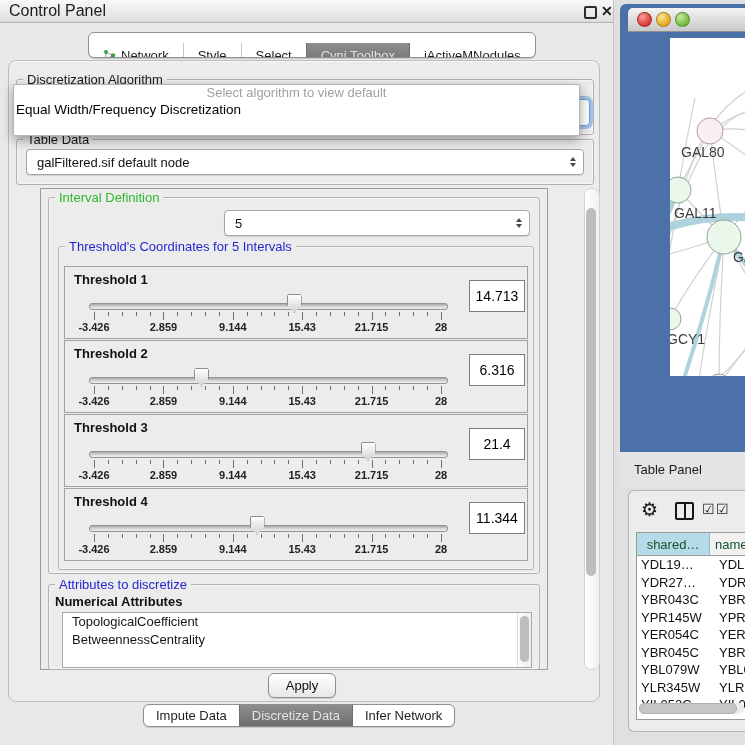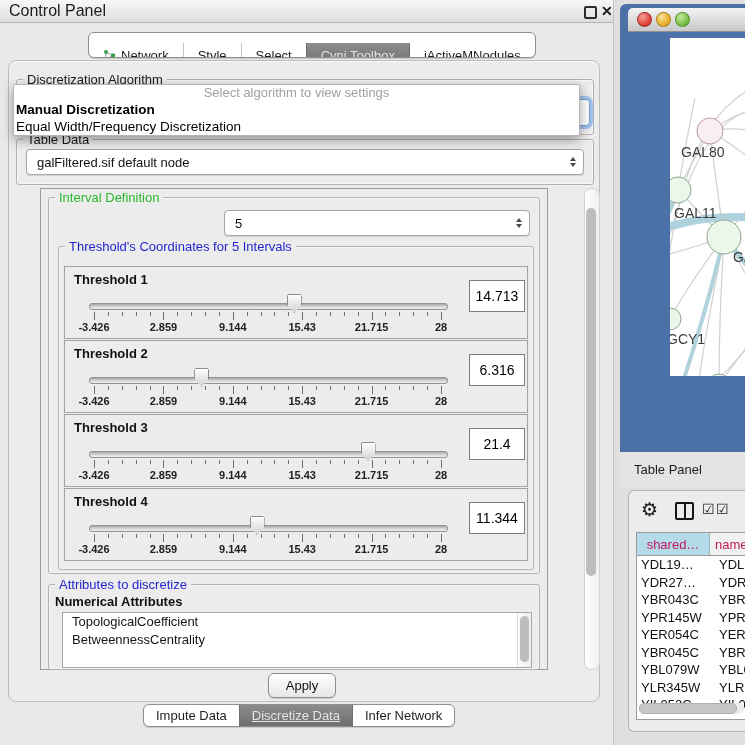--- a/index.html
+++ b/index.html
@@ -13,21 +13,21 @@
   .titlebar{left:0;top:0;width:613px;height:22px;background:linear-gradient(#f8f8f8,#dedede);border-bottom:1px solid #b3b3b3;}
   .title-text{left:9px;top:0;line-height:22px;font-size:16px;color:#1c1c1c;}
   .float-icon{left:584px;top:6px;width:9px;height:9px;border:2px solid #2b2b2b;border-radius:2px;}
   .close-icon{left:601px;top:2px;font-size:14px;font-weight:bold;color:#1c1c1c;line-height:18px;}
 
   
   .segbar{display:inline-flex;background:#fff;border:1px solid #8f8f8f;border-radius:6px;overflow:hidden;
           box-shadow:0 1px 1px rgba(0,0,0,.15);}
   .seg{display:flex;align-items:center;gap:5px;padding:0 14px;font-size:13px;color:#1d1d1d;cursor:default;white-space:nowrap;}
   .seg + .seg{border-left:1px solid #c6c6c6;}
-  .seg.sel{background:linear-gradient(#8d8d8d,#6e6e6e);color:#e3e3e3;border-left-color:#6e6e6e;text-decoration:underline;}
+  .seg.sel{background:linear-gradient(#8d8d8d,#6e6e6e);color:#e3e3e3;border-left-color:#6e6e6e;}
   .seg.sel + .seg{border-left-color:#6e6e6e;}
   #top-tabs{left:88px;top:32px;height:24px;}
   #top-tabs .seg{height:24px;margin-top:10px;}
   #bottom-tabs{left:143px;top:704px;height:21px;}
   #bottom-tabs .seg{height:21px;padding:0 12px;}
 
   .net-tab-icon{display:inline-block;width:13px;height:13px;}
 
   
   .outer-panel{left:8px;top:60px;width:590px;height:640px;background:#ececec;border:1px solid #bdbdbd;border-radius:8px;
@@ -109,21 +109,21 @@
   
   .tp-label-bar{left:620px;top:452px;width:125px;height:36px;background:#e4e4e4;}
   .tp-label-text{left:14px;top:0;line-height:36px;font-size:13px;color:#1c1c1c;}
   .table-window{left:628px;top:490px;width:117px;height:240px;background:#ececec;border:1px solid #b5b5b5;border-right:none;border-radius:6px 0 0 6px;}
   .gear-icon{position:absolute;left:12px;top:8px;font-size:19px;color:#161616;line-height:22px;}
   .col-icon{position:absolute;left:46px;top:11px;width:15px;height:14px;border:2px solid #161616;border-radius:2px;}
   .col-icon::after{content:"";position:absolute;left:50%;top:0;width:2px;height:100%;background:#161616;transform:translateX(-50%);}
   .cb-icon{position:absolute;top:8px;font-size:14px;color:#222;line-height:20px;}
   .cb1{left:73px;} .cb2{left:87px;}
   .tp-table{position:absolute;left:7px;top:41px;width:109px;height:186px;background:#fff;border:1px solid #9a9a9a;border-right:none;overflow:hidden;}
-  .tp-header{display:flex;height:22px;border-bottom:1px solid #9a9a9a;font-size:13px;color:#be185d;}
+  .tp-header{display:flex;height:22px;border-bottom:1px solid #9a9a9a;font-size:13px;color:#14532d;}
   .tp-h1{width:72px;background:#b5dbe9;border-right:1px solid #8fb6c4;display:flex;align-items:center;justify-content:center;}
   .tp-h2{flex:1;background:#f1f1ef;display:flex;align-items:center;padding-left:5px;white-space:nowrap;overflow:hidden;}
   .tp-row{display:flex;height:17.5px;font-size:13px;color:#111;}
   .tp-c1{width:72px;padding-left:4px;display:flex;align-items:center;white-space:nowrap;overflow:hidden;}
   .tp-c2{flex:1;padding-left:6px;display:flex;align-items:center;white-space:nowrap;overflow:hidden;}
   .hscroll{position:absolute;left:2px;top:170px;width:105px;height:11px;background:#ededed;border-radius:5px;}
   .hscroll-thumb{position:absolute;left:0;top:0;width:98px;height:11px;background:#c6c6c6;border-radius:5px;border:1px solid #b0b0b0;box-sizing:border-box;}
 </style>
 </head>
 <body>
@@ -393,23 +393,22 @@
         </div>
         <div class="seg sel">
           <span>Discretize Data</span>
         </div>
         <div class="seg">
           <span>Infer Network</span>
         </div>
       </div>
 
     <div class="abs popup">
-      <div class="popup-prompt">Select algorithm to view settings</div>
+      <div class="popup-prompt">Select algorithm to view default</div>
       <div id="popup-items">
-          <div class="popup-item sel">Manual Discretization</div>
           <div class="popup-item">Equal Width/Frequency Discretization</div>
         </div>
     </div>
   </div>
 
   <div class="abs net-window">
     <div class="net-titlebar">
       <span class="light light-red"></span>
       <span class="light light-yellow"></span>
       <span class="light light-green"></span>

